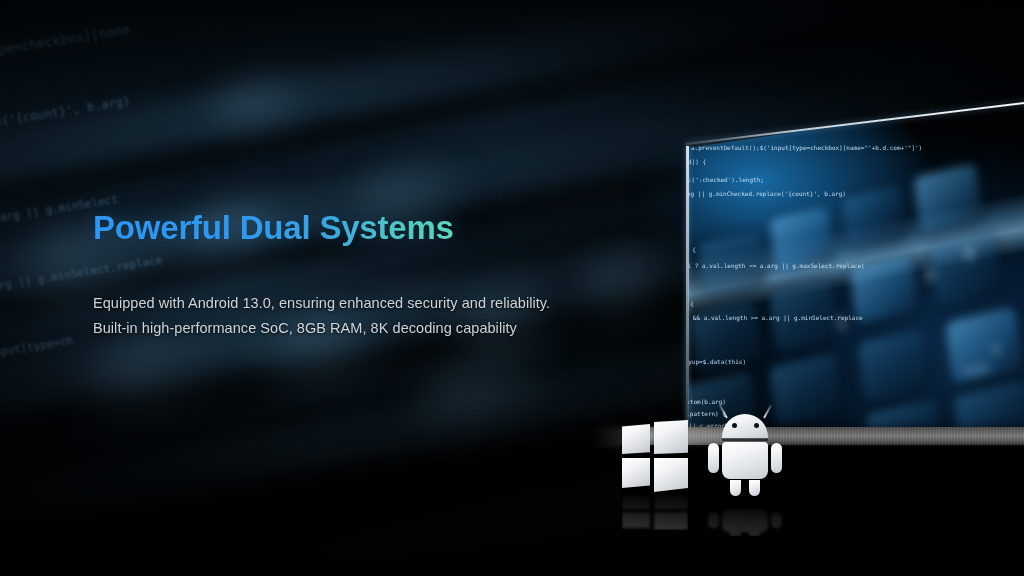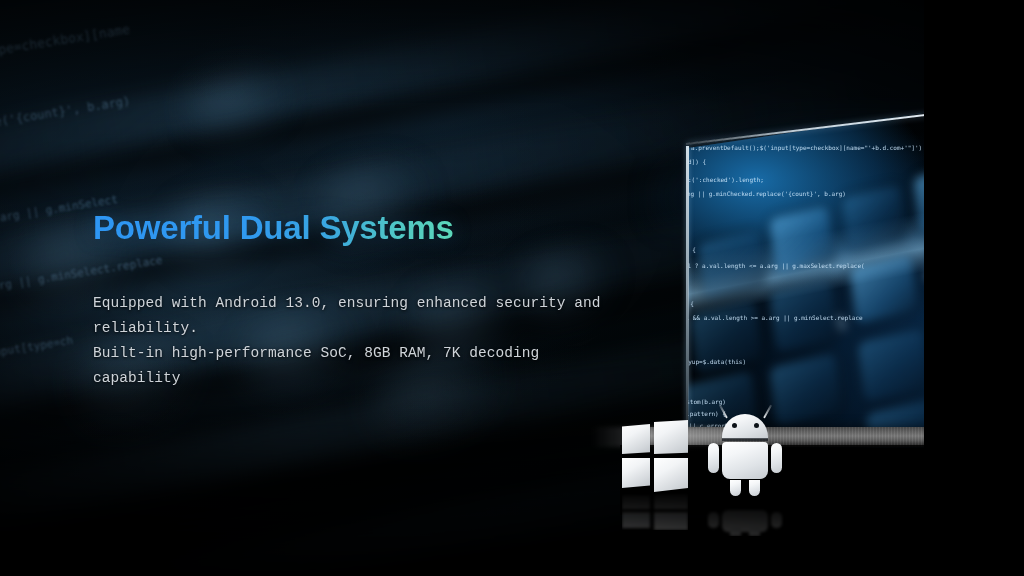--- a/index.html
+++ b/index.html
@@ -2,21 +2,21 @@
 <html><head>
 <meta charset="utf-8">
 <style>
   html, body {
     margin: 0;
     padding: 0;
     background: #000;
   }
   #stage {
     position: relative;
-    width: 924px;
+    width: 1024px;
     height: 576px;
     overflow: hidden;
     background: #03070a;
     font-family: "Liberation Sans", sans-serif;
   }
 
   
   .bg-base {
     position: absolute;
     inset: 0;
@@ -303,21 +303,20 @@
     background-clip: text;
     color: transparent;
     -webkit-text-fill-color: transparent;
     filter: drop-shadow(0 0 10px rgba(40,130,200,0.25));
   }
   .body-lines {
     margin: 0;
     padding: 0;
     list-style: none;
     margin-top: 43px;
-    font-family: Liberation Mono, monospace;
   }
   .body-lines li {
     font-size: 14.5px;
     line-height: 25px;
     color: #cfd4d9;
     letter-spacing: 0.05px;
     text-shadow: 0 1px 3px rgba(0,0,0,0.85);
   }
 </style>
 </head>
@@ -440,17 +439,17 @@
     <div class="and-part r-leg-l"></div>
     <div class="and-part r-leg-r"></div>
     <div class="and-part r-arm-l"></div>
     <div class="and-part r-arm-r"></div>
   </div>
 
   <div class="content">
     <h1 class="headline">Powerful Dual Systems</h1>
     <ul class="body-lines">
       <li>Equipped with Android 13.0, ensuring enhanced security and reliability.</li>
-      <li>Built-in high-performance SoC, 8GB RAM, 7K decoding capability</li>
+      <li>Built-in high-performance SoC, 8GB RAM, 8K decoding capability</li>
     </ul>
   </div>
 
 </div>
 
 </body></html>

